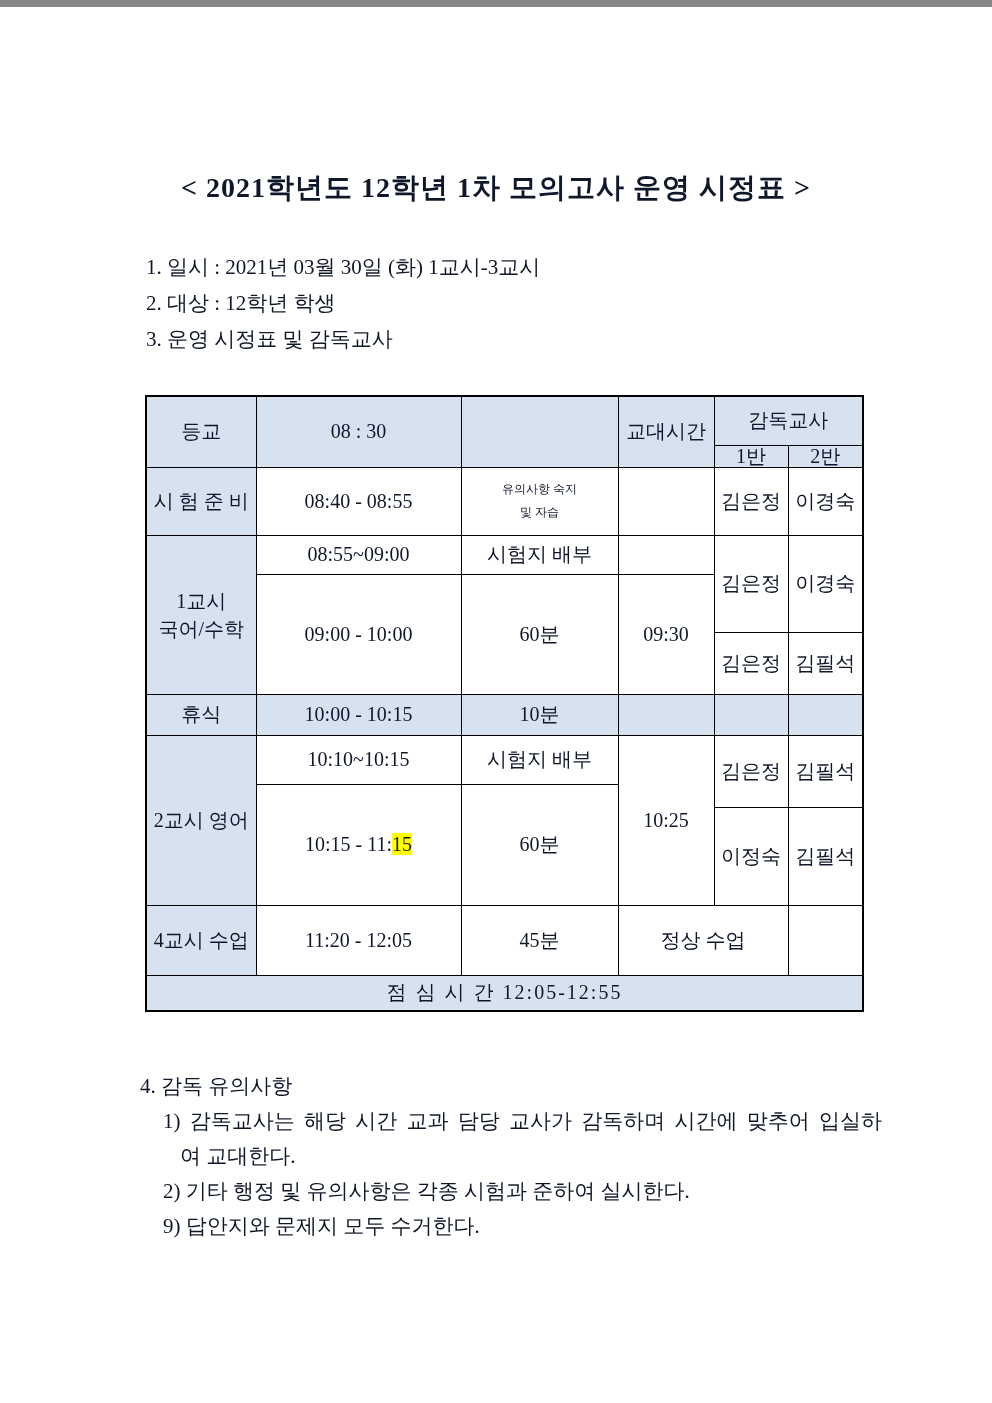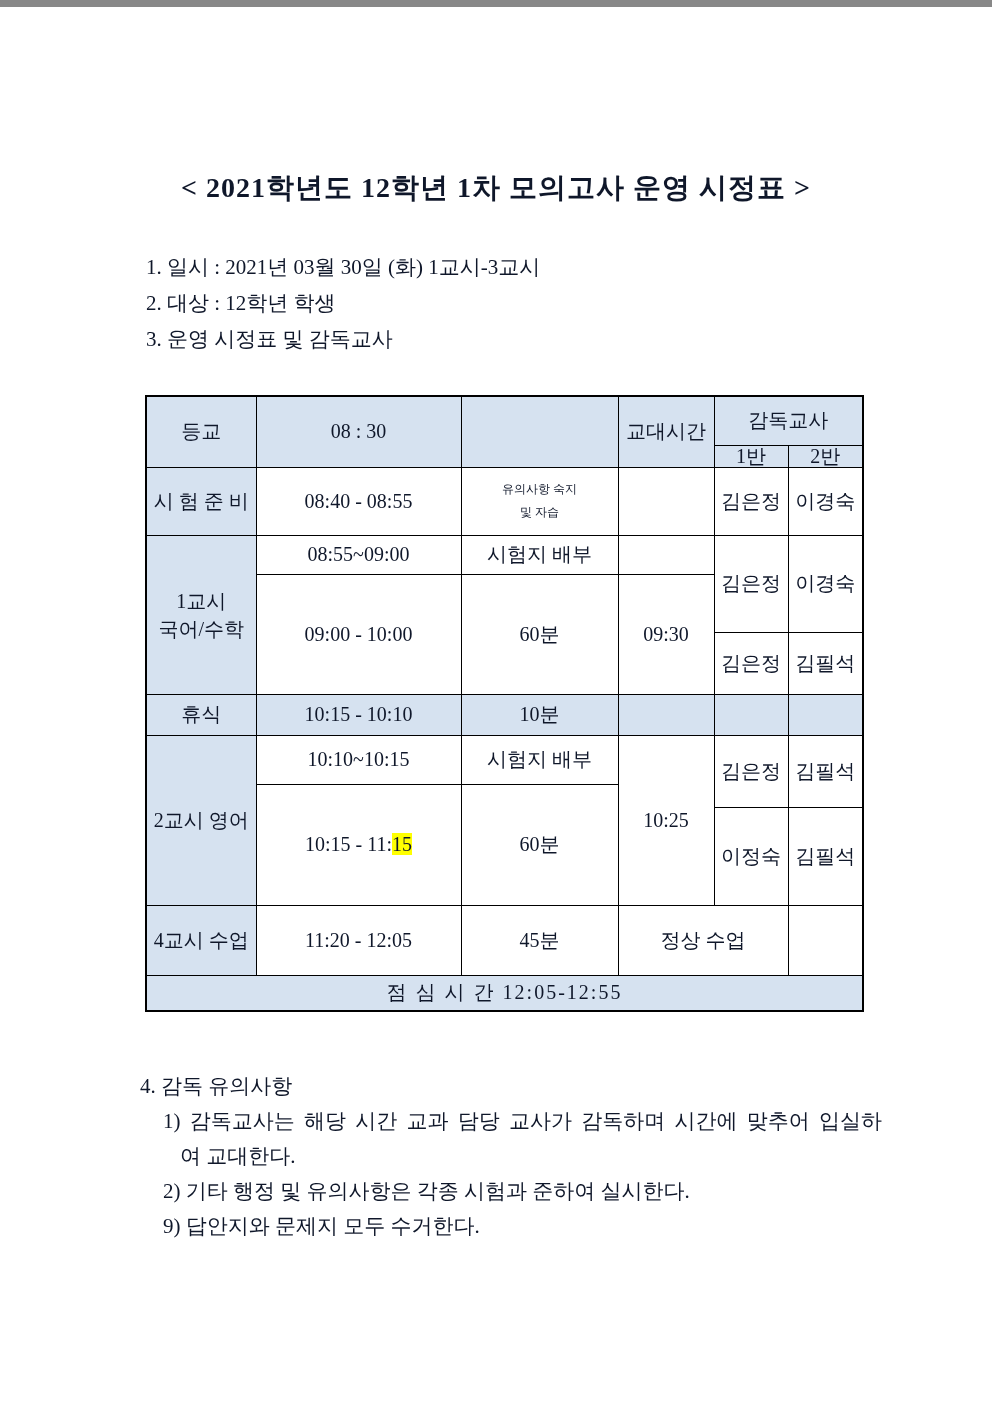--- a/index.html
+++ b/index.html
@@ -135,21 +135,21 @@
         <td rowspan="2">60분</td>
         <td class="rot" rowspan="2">09:30</td>
       </tr>
       <tr style="height:62px">
         <td class="name">김은정</td>
         <td class="name">김필석</td>
       </tr>
 
       <tr style="height:41px">
         <td class="blue">휴식</td>
-        <td class="blue">10:15 - 10:10</td>
+        <td class="blue">10:00 - 10:15</td>
         <td class="blue">10분</td>
         <td class="blue"></td>
         <td class="blue"></td>
         <td class="blue"></td>
       </tr>
 
       <tr style="height:49px">
         <td class="blue" rowspan="3">2교시 영어</td>
         <td>10:10~10:15</td>
         <td>시험지 배부</td>

